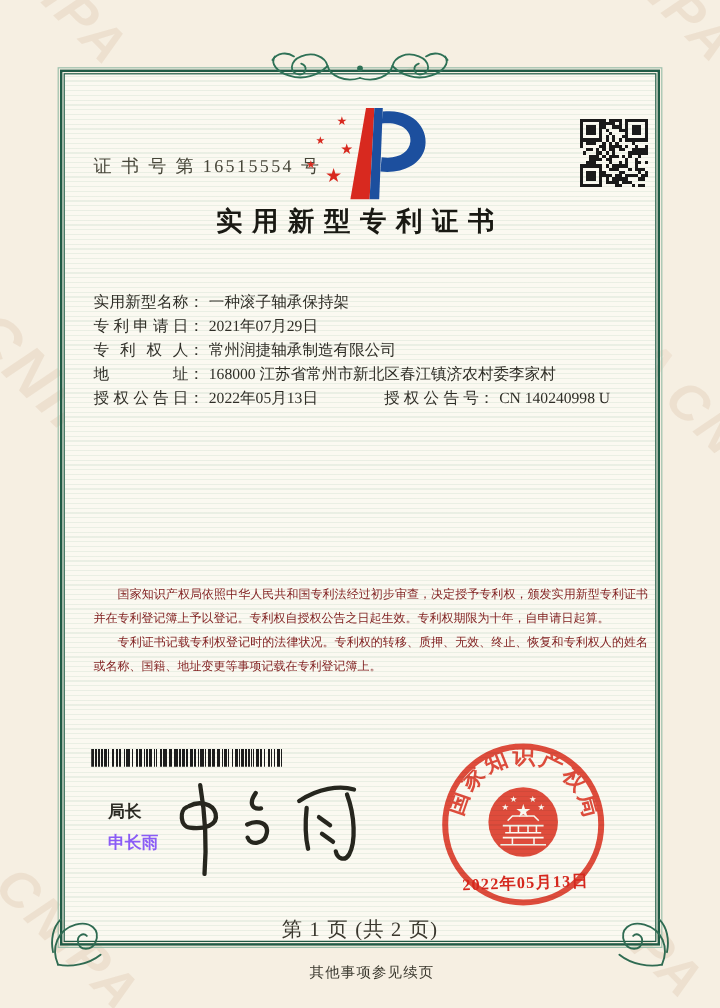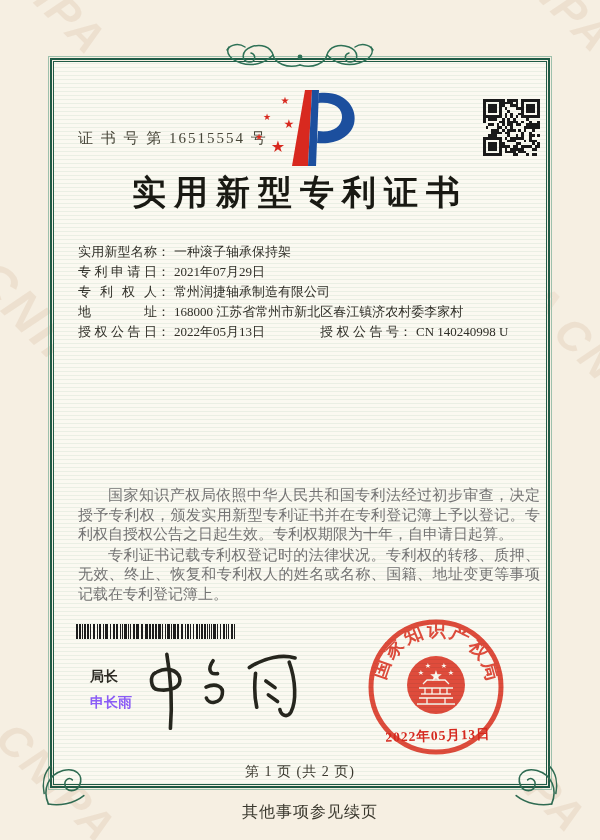--- a/index.html
+++ b/index.html
@@ -16,46 +16,46 @@
   .frame3{border:1px solid #1f5a45;height:100%;box-sizing:border-box;
           background-color:#fbf9f1;
           background-image:repeating-linear-gradient(0deg,rgba(120,170,140,.13) 0 1px,transparent 1px 4px);}
   .orn-top{position:absolute;left:50%;top:38px;transform:translateX(-50%);z-index:3;}
   .orn-bl{position:absolute;left:40px;top:758px;z-index:4;}
   .orn-br{position:absolute;right:40px;top:758px;transform:scaleX(-1);z-index:4;}
   
   .certno{position:absolute;left:78px;top:88px;font-size:15px;letter-spacing:2px;color:#474639;z-index:5;margin-top:41px;}
   .logo{position:absolute;left:245px;top:86px;width:122px;height:84px;z-index:5;}
   .qr{position:absolute;left:483px;top:99px;width:57px;height:57px;z-index:5;}
-  .title{position:absolute;left:0;right:0;top:170px;text-align:center;font-size:34px;
+  .title{position:absolute;left:0;right:0;top:170px;text-align:center;font-size:22px;
          font-weight:700;letter-spacing:8px;color:#191913;z-index:5;}
   
   .fields{position:absolute;left:78px;right:58px;top:242px;z-index:5;}
   .row{line-height:20px;font-size:13px;white-space:nowrap;}
   .lbl{display:inline-block;width:79px;text-align:justify;text-align-last:justify;
        vertical-align:top;color:#2f2e27;}
   .colon{display:inline-block;color:#2f2e27;}
   .val{color:#2f2e27;padding-left:4px;white-space:nowrap;}
   .val-grant{display:inline-block;width:146px;}
   
   .paras{position:absolute;left:78px;right:60px;top:486px;z-index:5;}
-  .paras p{margin:0 0 1px 0;font-size:15px;line-height:19.5px;text-align:justify;
-           text-indent:2em;color:#737373;}
+  .paras p{margin:0 0 1px 0;font-size:10px;line-height:19.5px;text-align:justify;
+           text-indent:2em;color:#7f1d1d;}
   
   .barcode{position:absolute;left:76px;top:624px;z-index:5;}
   .dir-title{position:absolute;left:90px;top:668px;font:700 14px "Liberation Sans","DejaVu Sans",sans-serif;color:#2c2b24;z-index:5;}
   .dir-name{position:absolute;left:90px;top:694px;font:700 14px "Liberation Sans","DejaVu Sans",sans-serif;color:#8b5cf6;z-index:5;}
   .sig{position:absolute;left:138px;top:634px;z-index:6;transform:rotate(-2deg);}
   .seal{position:absolute;left:364px;top:615px;z-index:7;opacity:.9;mix-blend-mode:multiply;}
   .seal-date{position:absolute;left:366px;top:727px;width:144px;text-align:center;
              font-size:13.5px;font-weight:700;color:#d5281e;letter-spacing:1px;z-index:8;
              transform:rotate(-2deg);}
-  .pageinfo{position:absolute;left:0;right:0;top:763px;text-align:center;font-size:14px;
+  .pageinfo{position:absolute;left:0;right:0;top:763px;text-align:center;font-size:17px;
             letter-spacing:1px;color:#3a382e;z-index:5;}
-  .footnote{position:absolute;left:0;right:0;top:802px;text-align:center;font-size:16px;
+  .footnote{position:absolute;left:0;right:0;top:802px;text-align:center;font-size:12px;
             letter-spacing:1px;color:#3a382e;z-index:5;margin-left:20px;}
 </style>
 </head>
 <body>
 
 <div class="page">
 
   <span class="wm" style="left:-28px;top:-30px;">CNIPA</span>
   <span class="wm" style="left:478px;top:-32px;">CNIPA</span>
   <span class="wm" style="left:318px;top:82px;font-size:38px;color:rgba(195,148,114,0.13);">CNIPA</span>

